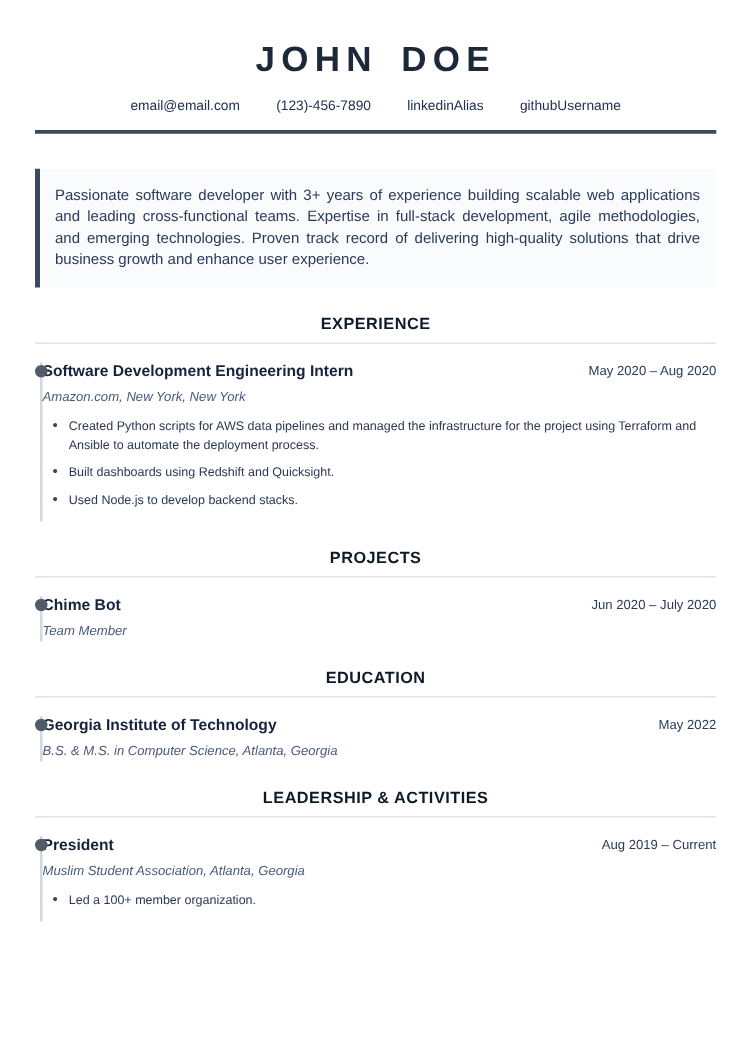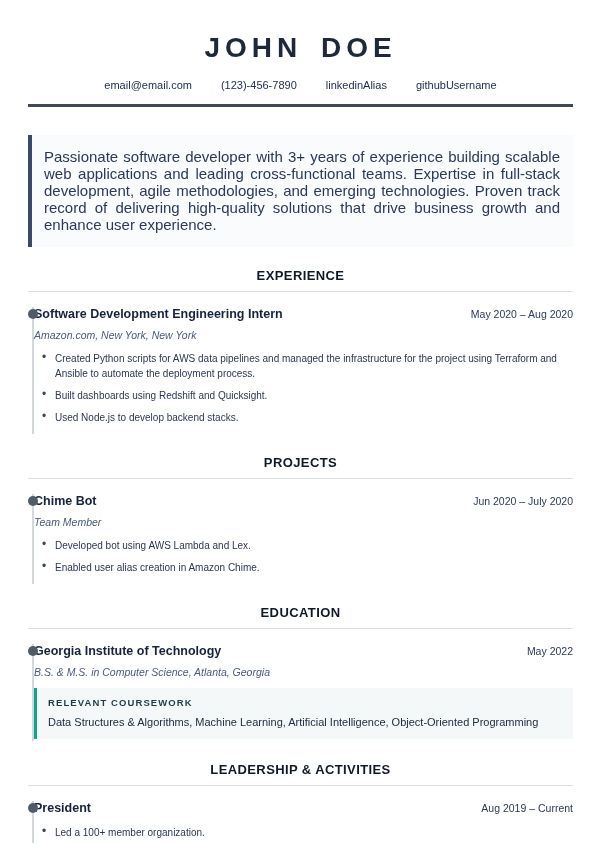--- a/index.html
+++ b/index.html
@@ -26,21 +26,21 @@
     display:flex;justify-content:center;gap:29px;
     margin-top:15px;font-size:11px;color:#21304e;
   }
   .header-rule{height:3px;background:var(--rule-dark);margin-top:13px;border:0;}
   
   .summary{
     margin-top:28px;
     border-left:4px solid var(--summary-border);
     background:var(--summary-bg);
     padding:13px 13px 14px 12px;
-    font-size:15px;line-height:17px;text-align:justify;color:#2a3a58;
+    font-size:12px;line-height:17px;text-align:justify;color:#2a3a58;
   }
   
   .section{margin-top:21px;}
   .section-title{
     font-size:13px;font-weight:bold;color:#0f1a28;letter-spacing:0.4px;text-align:center;
   }
   .section-rule{height:1px;background:var(--rule-light);margin-top:8px;border:0;}
   .entry{
     position:relative;margin-top:15px;margin-left:4px;
     border-left:2px solid var(--timeline);
@@ -110,49 +110,42 @@
       </div>
       <div class="section">
         <div class="section-title">PROJECTS</div>
         <hr class="section-rule">
         <div class="entry">
           <div class="entry-head">
             <div class="entry-title">Chime Bot</div>
             <div class="entry-date">Jun 2020 – July 2020</div>
           </div>
           <div class="entry-subtitle">Team Member</div>
-          <ul class="bullets">
-            <li>Developed bot using AWS Lambda and Lex.</li>
-            <li>Enabled user alias creation in Amazon Chime.</li>
-          </ul>
         </div>
       </div>
       <div class="section">
         <div class="section-title">EDUCATION</div>
         <hr class="section-rule">
         <div class="entry">
           <div class="entry-head">
             <div class="entry-title">Georgia Institute of Technology</div>
             <div class="entry-date">May 2022</div>
           </div>
           <div class="entry-subtitle">B.S. &amp; M.S. in Computer Science, Atlanta, Georgia</div>
-          <div class="coursework">
-            <div class="coursework-label">RELEVANT COURSEWORK</div>
-            <div class="coursework-content">Data Structures &amp; Algorithms, Machine Learning, Artificial Intelligence, Object-Oriented Programming</div>
-          </div>
         </div>
       </div>
       <div class="section">
         <div class="section-title">LEADERSHIP &amp; ACTIVITIES</div>
         <hr class="section-rule">
         <div class="entry">
           <div class="entry-head">
             <div class="entry-title">President</div>
             <div class="entry-date">Aug 2019 – Current</div>
           </div>
+          <div class="entry-subtitle">Muslim Student Association, Atlanta, Georgia</div>
           <ul class="bullets">
             <li>Led a 100+ member organization.</li>
           </ul>
         </div>
       </div>
     </div>
 
 </div>
 
 </body></html>

